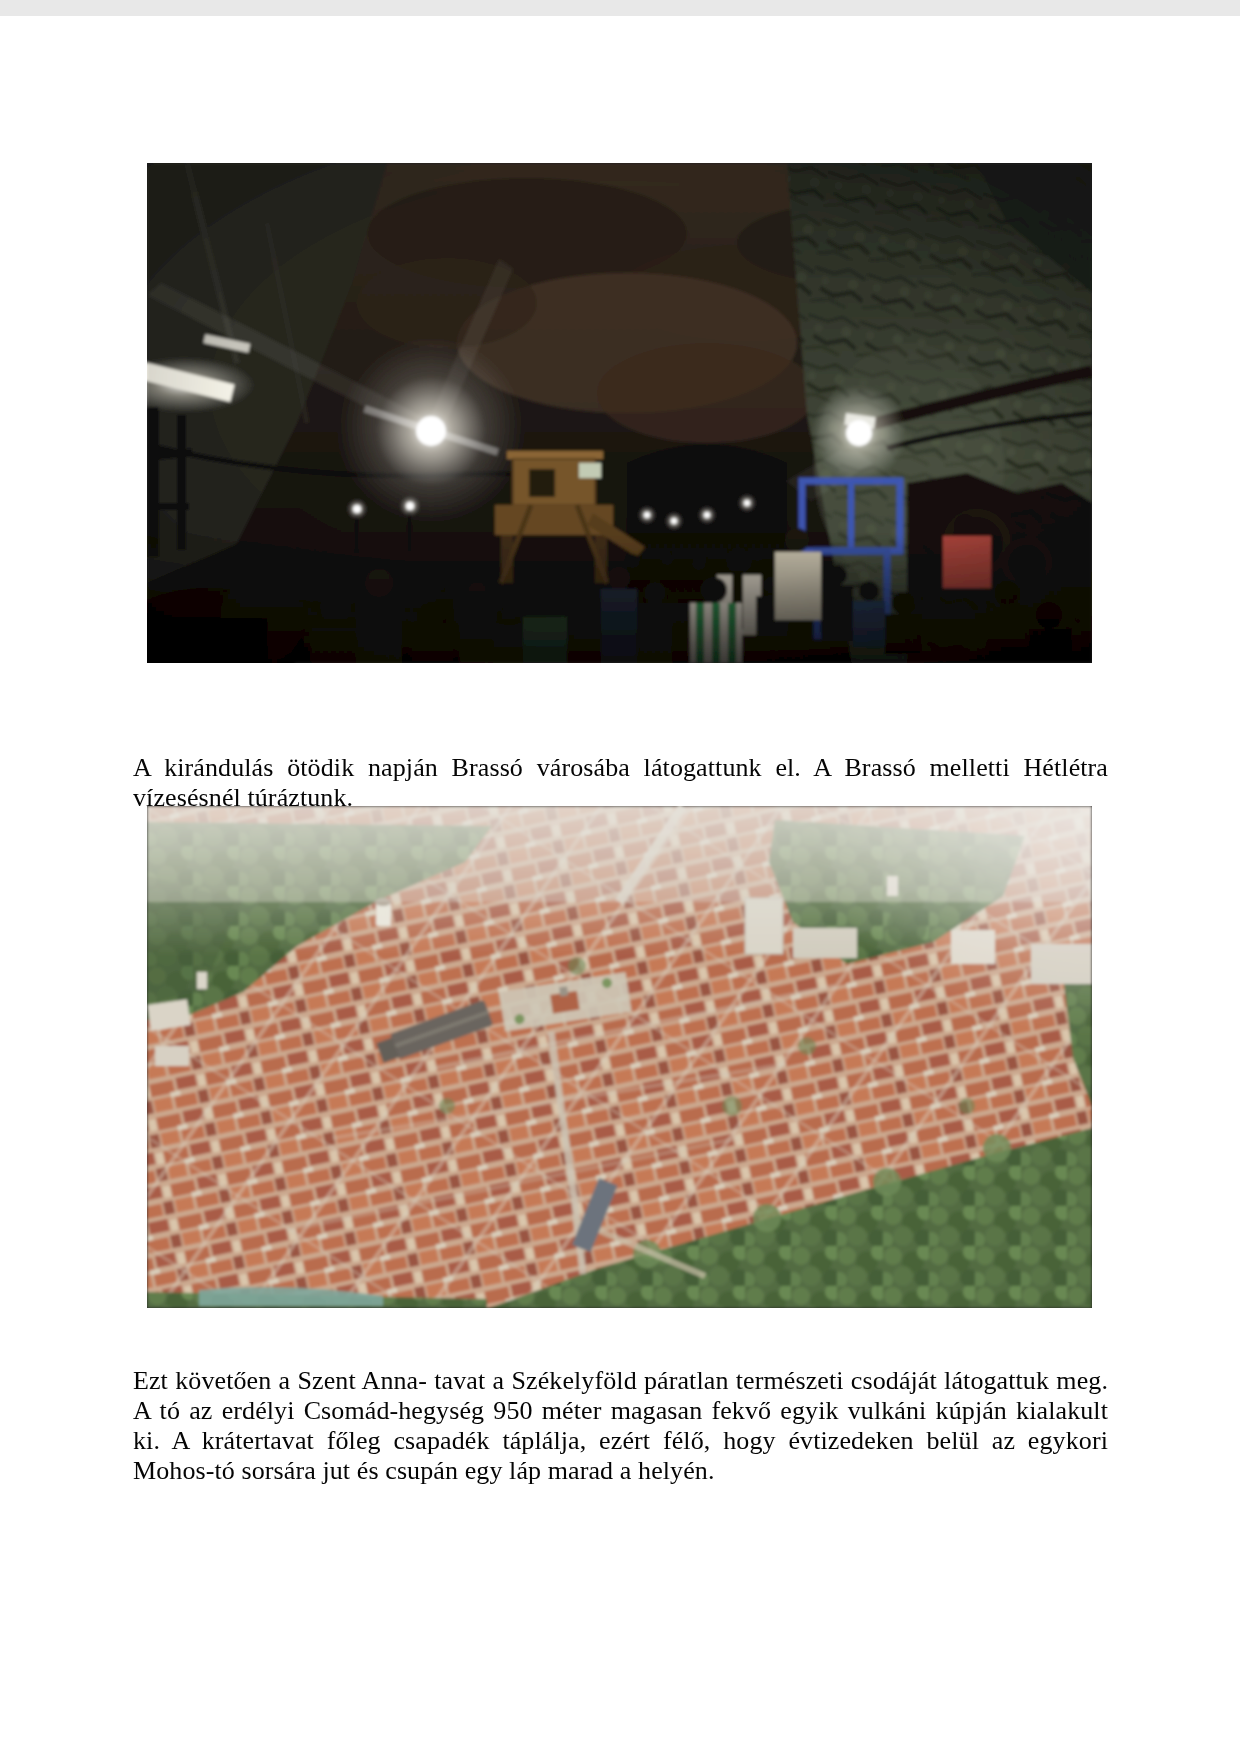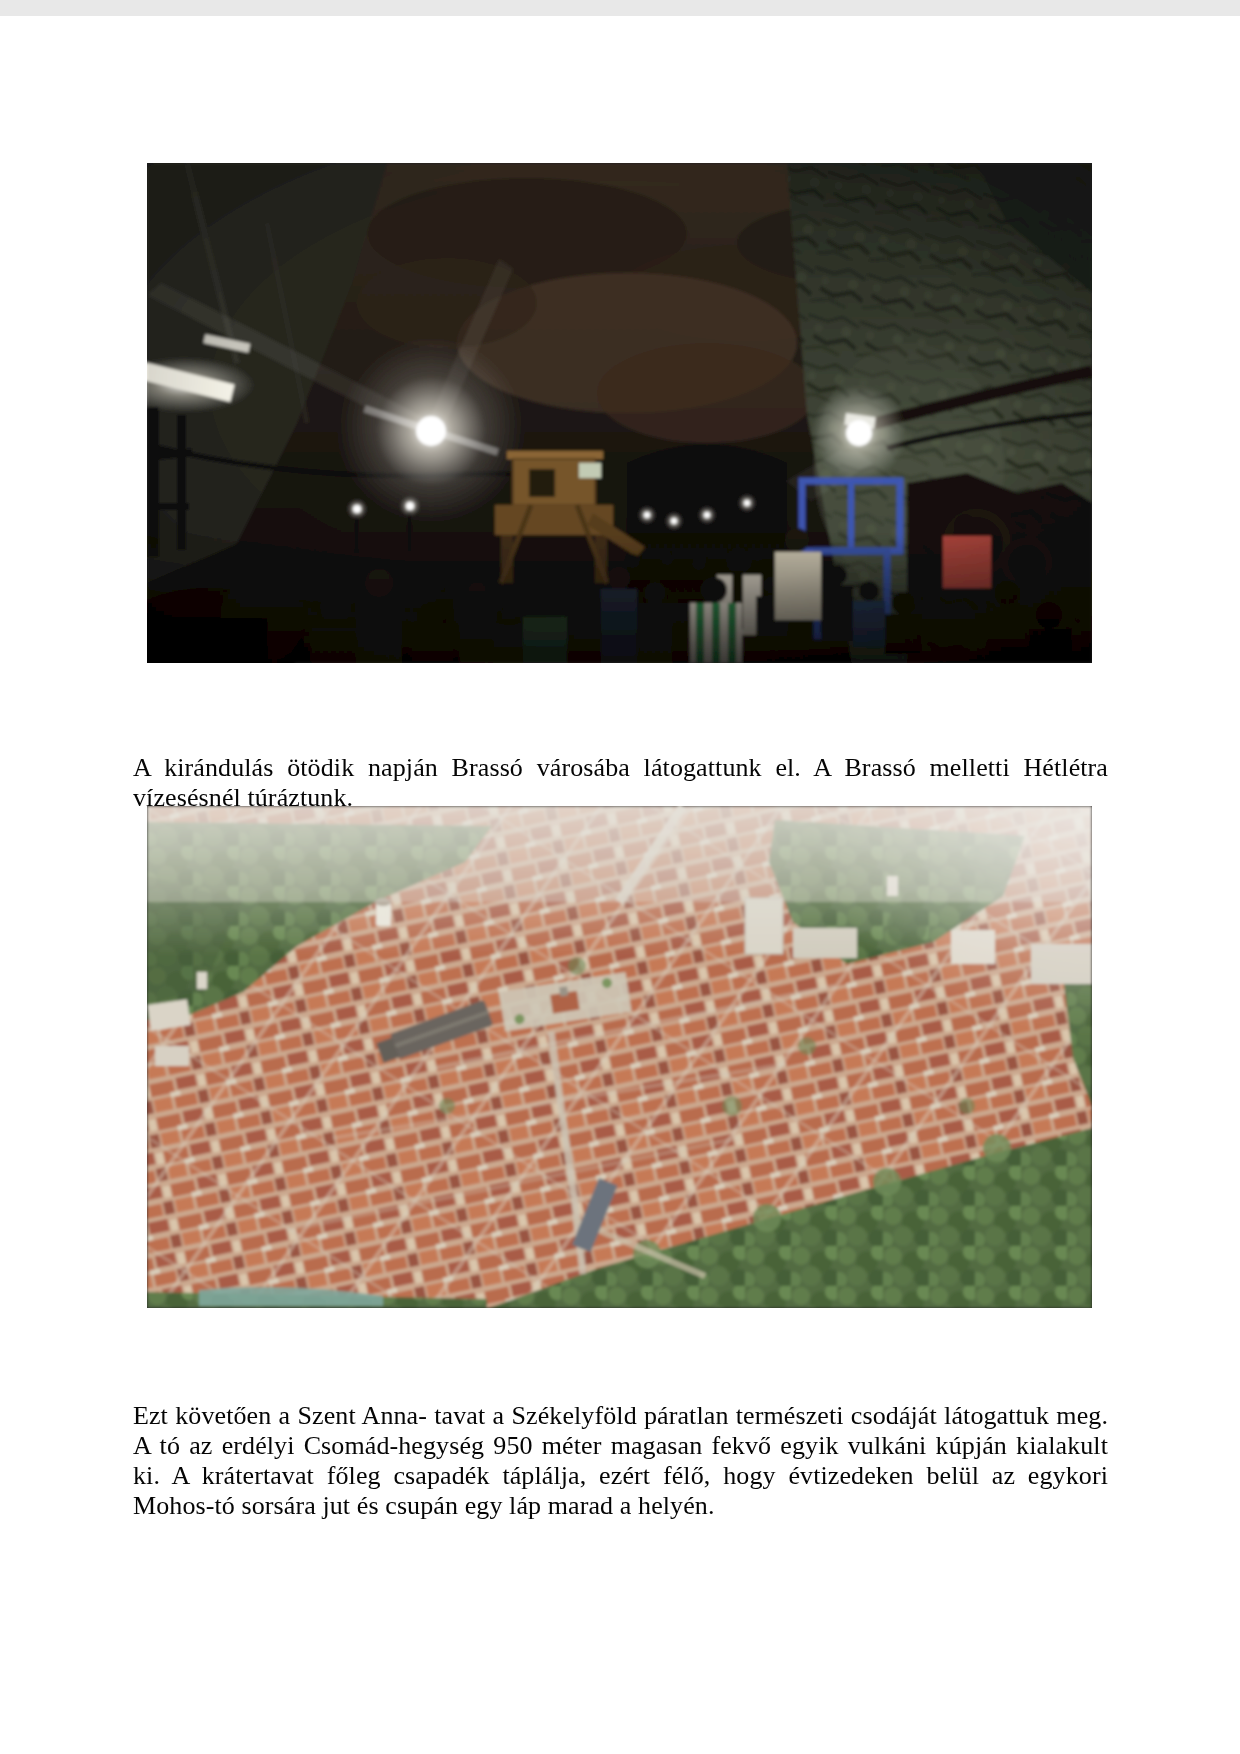--- a/index.html
+++ b/index.html
@@ -16,21 +16,21 @@
   #photo1{top:147px;width:945px;height:500px;}
   #photo2{top:790px;width:945px;height:502px;}
   .photo svg{display:block;width:100%;height:100%;}
   .para{
     position:absolute;left:133px;width:975px;
     font-size:26px;line-height:30px;color:#050505;
     text-align:justify;text-justify:inter-word;
     letter-spacing:0.1px;
   }
   #para1{top:711px;}
-  #para2{top:1359px;}
+  #para2{top:1324px;}
 </style>
 </head>
 <body>
 
 <div class="page">
 
   <figure class="photo" id="photo1" style="margin:0" role="img" aria-label="Sötét bányacsarnok turistákkal, reflektorokkal, fa toronnyal és kék állvánnyal">
     <svg viewBox="0 0 945 500" preserveAspectRatio="none">
       <defs>
         <linearGradient id="bg1" x1="0" y1="0" x2="0" y2="1">

